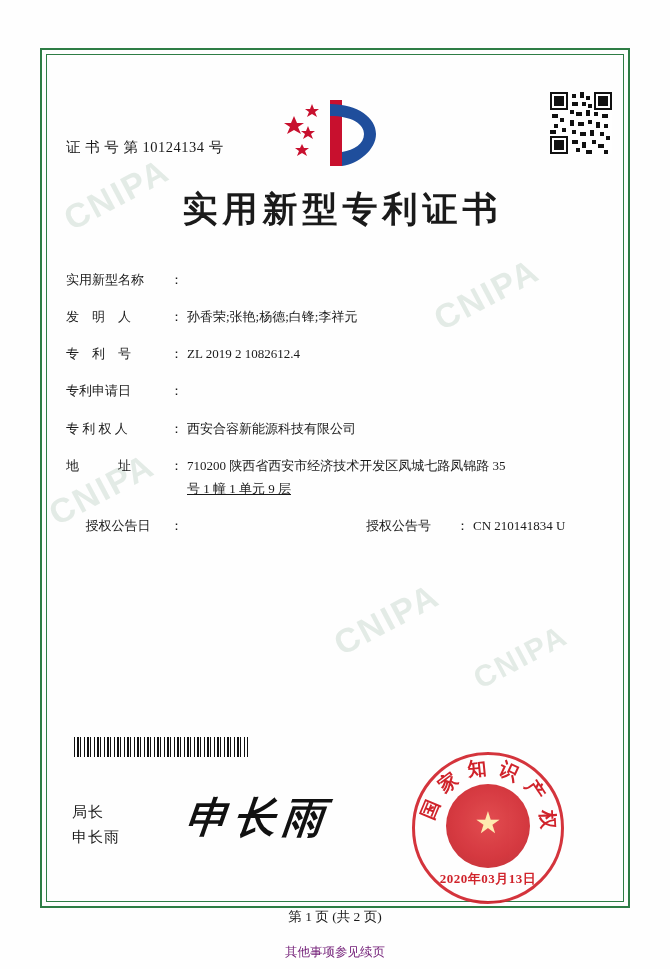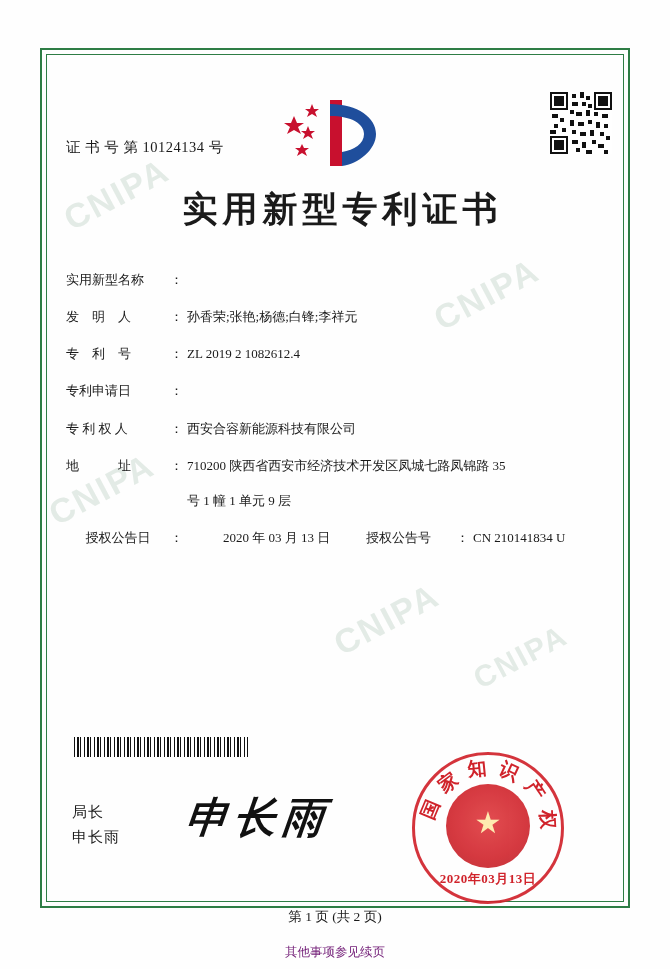--- a/index.html
+++ b/index.html
@@ -110,21 +110,21 @@
     align-items: flex-start;
   }
   .label {
     width: 104px;
     flex: 0 0 104px;
     letter-spacing: 0px;
     white-space: nowrap;
   }
   .colon { margin: 0 4px 0 0; }
   .value { flex: 1; }
-  .value .line2 { display: block; margin-top: 15px; }
+  .value .line2 { display: block; margin-top: 3px; text-decoration: underline; }
 
   .row-split { display: flex; }
   .row-split .half-left { width: 300px; display: flex; text-align: center; }
   .row-split .half-right { display: flex; }
   .row-split .half-right .label { width: 90px; flex: 0 0 90px; }
 
   
   .paras {
     position: absolute;
     left: 66px; top: 568px;
@@ -351,21 +351,20 @@
       <div class="value">
         <span>710200 陕西省西安市经济技术开发区凤城七路凤锦路 35</span>
         <span class="line2">号 1 幢 1 单元 9 层</span>
       </div>
     </div>
 
     <div class="row row-split">
       <div class="half-left">
         <div class="label">授权公告日</div>
         <div class="colon">：</div>
-        <div class="value">2020 年 03 月 13 日</div>
       </div>
       <div class="half-right">
         <div class="label">授权公告号</div>
         <div class="colon">：</div>
         <div class="value">CN 210141834 U</div>
       </div>
     </div>
   </div>
 
 

